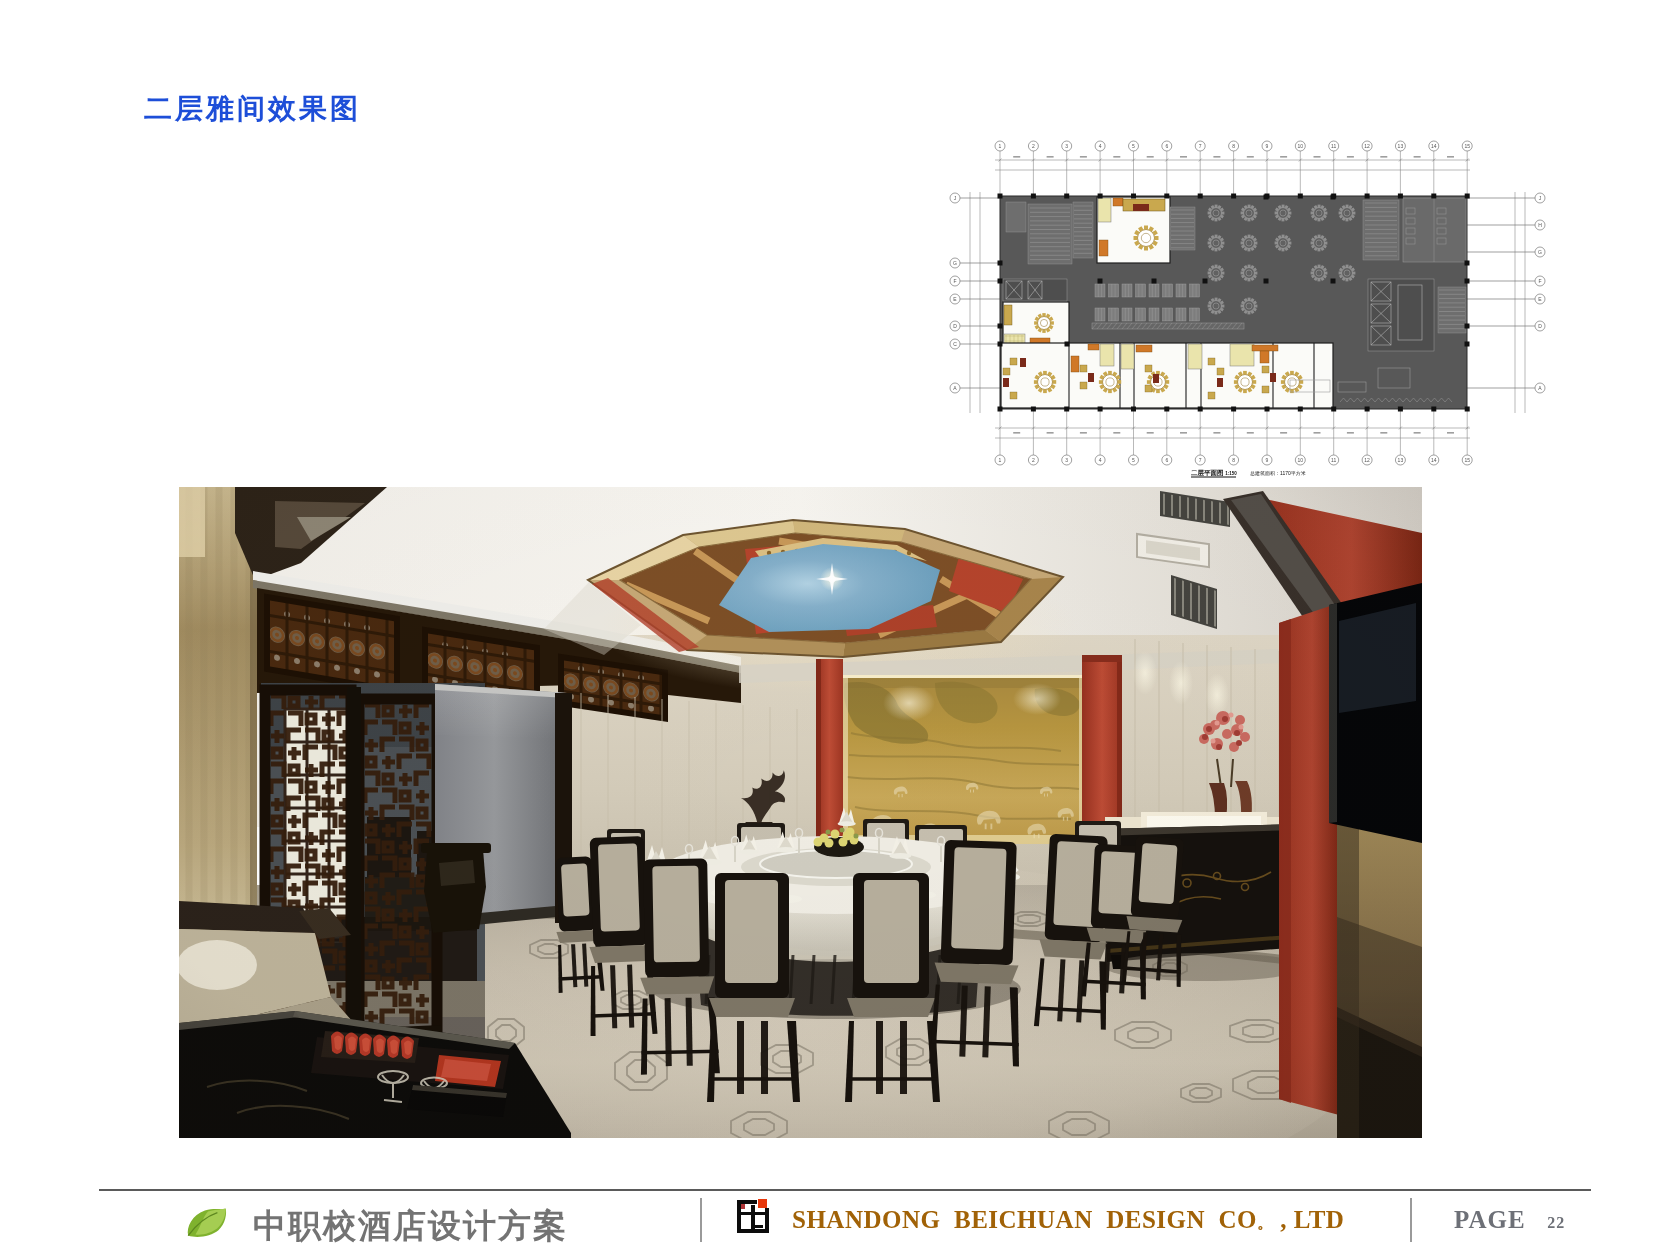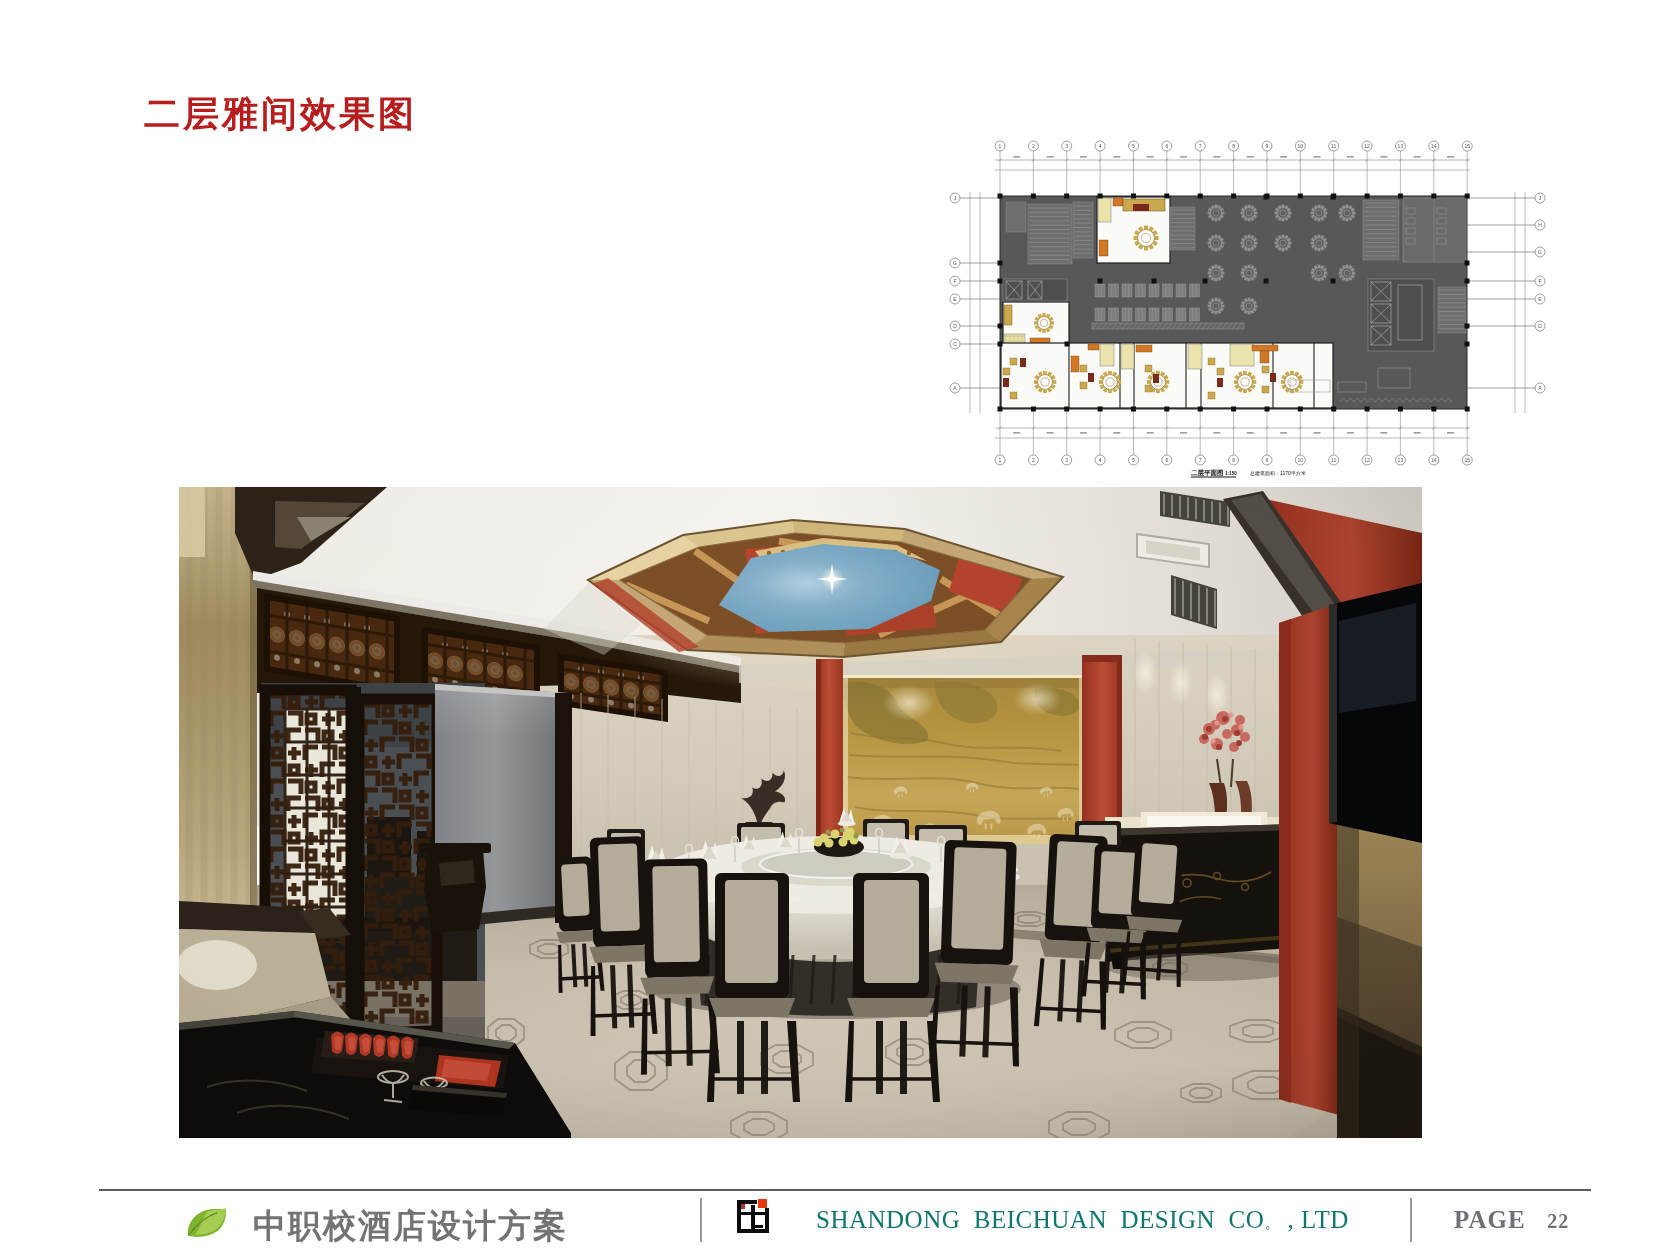--- a/index.html
+++ b/index.html
@@ -3,21 +3,21 @@
 <meta charset="utf-8">
 <style>
   html,body{margin:0;padding:0;background:#ffffff;}
   body{width:1680px;height:1260px;position:relative;overflow:hidden;
        font-family:"Liberation Sans",sans-serif;}
   .abs{position:absolute;}
 </style>
 </head>
 <body>
 
-<div class="abs" style="left:144px;top:90px;font-size:36px;font-weight:bold;color:#b91c1c;letter-spacing:3px;">二层雅间效果图</div>
+<div class="abs" style="left:144px;top:90px;font-size:28px;font-weight:bold;color:#1d4ed8;letter-spacing:3px;">二层雅间效果图</div>
 
 <div class="abs" style="left:940px;top:130px;width:620px;height:360px;">
 <svg width="620" height="360" viewBox="0 0 620 360">
 
 <g stroke="#8a8a8a" stroke-width="0.6" fill="none">
 <line x1="60.0" y1="21" x2="60.0" y2="66"></line>
 <line x1="60.0" y1="279" x2="60.0" y2="325"></line>
 <line x1="93.4" y1="21" x2="93.4" y2="66"></line>
 <line x1="93.4" y1="279" x2="93.4" y2="325"></line>
 <line x1="126.7" y1="21" x2="126.7" y2="66"></line>
@@ -2011,17 +2011,17 @@
 <rect x="21" y="0" width="9" height="9" fill="#e8380c"></rect>
 <rect x="3" y="5" width="5" height="5" fill="#b03538"></rect>
 <path d="M0 1 L20 1 L20 5 L4 5 L4 31 L0 34 Z" fill="#0c0c0c"></path>
 <path d="M0 30 L28 30 L28 9 L32 9 L32 34 L0 34 Z" fill="#0c0c0c"></path>
 <rect x="14" y="6" width="4" height="24" fill="#0c0c0c"></rect>
 <path d="M4 13 L28 13 L28 16 L4 16 Z" fill="#0c0c0c"></path>
 <path d="M14 26 L26 26 L26 29 L14 29 Z" fill="#0c0c0c"></path>
 </svg>
 </div>
 
-<div class="abs" style="left:816px;top:1206px;font-family:'Liberation Serif',serif;font-size:25px;font-weight:normal;color:#0f766e;letter-spacing:0.5px;">SHANDONG&nbsp; BEICHUAN&nbsp; DESIGN&nbsp; CO<span style="font-size:16px;">。</span>&nbsp;, LTD</div>
+<div class="abs" style="left:792px;top:1206px;font-family:'Liberation Serif',serif;font-size:25px;font-weight:bold;color:#a16207;letter-spacing:0.5px;">SHANDONG&nbsp; BEICHUAN&nbsp; DESIGN&nbsp; CO<span style="font-size:16px;">。</span>&nbsp;, LTD</div>
 
 <div class="abs" style="left:1410px;top:1198px;width:2px;height:44px;background:#9a9a9a;"></div>
 
-<div class="abs" style="left:1454px;top:1206px;font-family:'Liberation Serif',serif;font-size:25px;font-weight:bold;color:#6d7077;letter-spacing:1px;">PAGE&nbsp;&nbsp; <span style="font-size:20px;">22</span></div>
+<div class="abs" style="left:1454px;top:1206px;font-family:'Liberation Serif',serif;font-size:25px;font-weight:bold;color:#6d7077;letter-spacing:1px;">PAGE&nbsp;&nbsp; <span style="font-size:16px;">22</span></div>
 
 </body></html>

